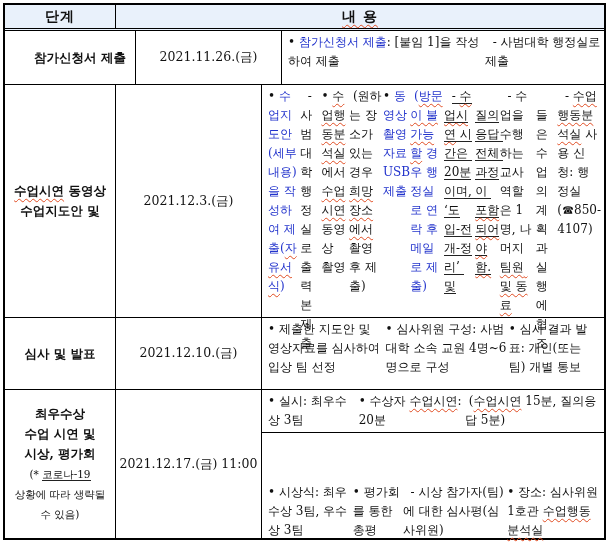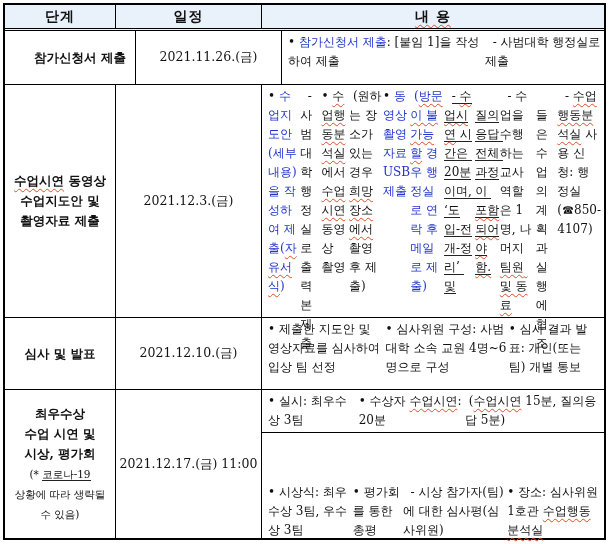--- a/index.html
+++ b/index.html
@@ -66,23 +66,20 @@
 </head>
 <body>
 
 <div class="page">
   <div class="tbl">
 
     <div class="row rh">
       <div class="cell c1 hcell">
         <span>단계</span>
       </div>
-      <div class="cell c2 hcell">
-        <span>일정</span>
-      </div>
       <div class="cell c3 hcell">
           <div class="line"><span class="s-w">내 용</span></div>
         </div>
     </div>
 
     <div class="row r1">
       <div class="cell c1 stage">
           <div class="line"><span>참가신청서 제출</span></div>
         </div>
       <div class="cell c2 sched">
@@ -91,21 +88,20 @@
       <div class="cell c3 content">
           <div class="line"><span>• </span><span class="s-b">참가신청서 제출</span><span>: [붙임 1]을 작성하여 제출</span></div>
           <div class="line"><span>  - 사범대학 행정실로 제출</span></div>
         </div>
     </div>
 
     <div class="row r2">
       <div class="cell c1 stage">
           <div class="line"><span class="s-w">수업시연</span><span> 동영상</span></div>
           <div class="line"><span>수업지도안 및</span></div>
-          <div class="line"><span>촬영자료 제출</span></div>
         </div>
       <div class="cell c2 sched">
         <span>2021.12.3.(금)</span>
       </div>
       <div class="cell c3 content">
           <div class="line"><span>• </span><span class="s-b">수업지도안(세부내용)을 작성하여 제출(</span><span class="s-b s-w">자유서식</span><span class="s-b">)</span></div>
           <div class="line"><span>  - 사범대학 행정실로 출력본 제출</span></div>
           <div class="line"><span>• </span><span class="s-w">수업행동분석실</span><span>에서 </span><span class="s-w">수업시연</span><span> 동영상 촬영</span></div>
           <div class="line"><span> (원하는 장소가 있는 경우 </span><span class="s-w">희망장소에서</span><span> 촬영 후 제출)</span></div>
           <div class="line"><span>• </span><span class="s-b">동영상 촬영자료 USB 제출</span></div>

